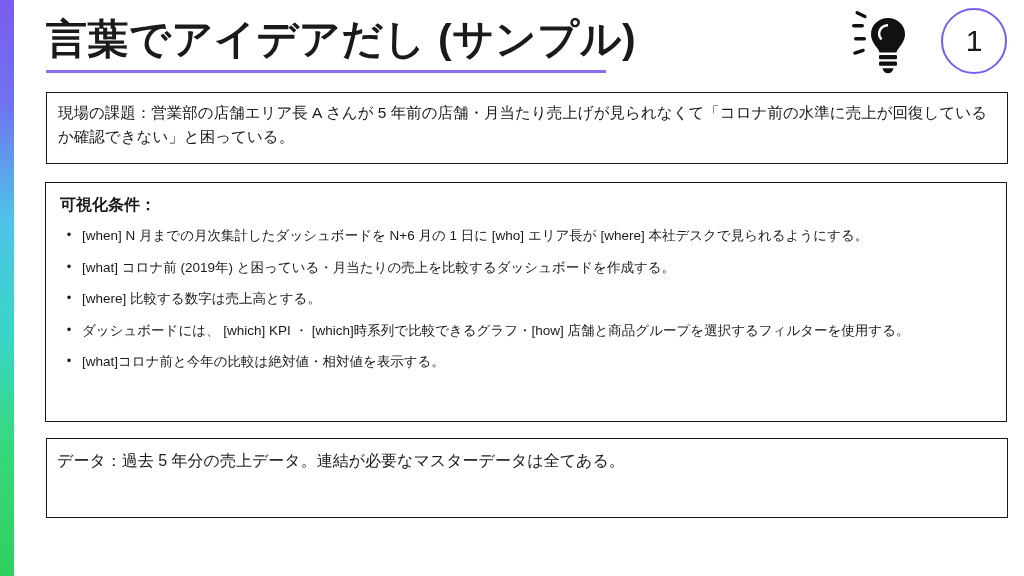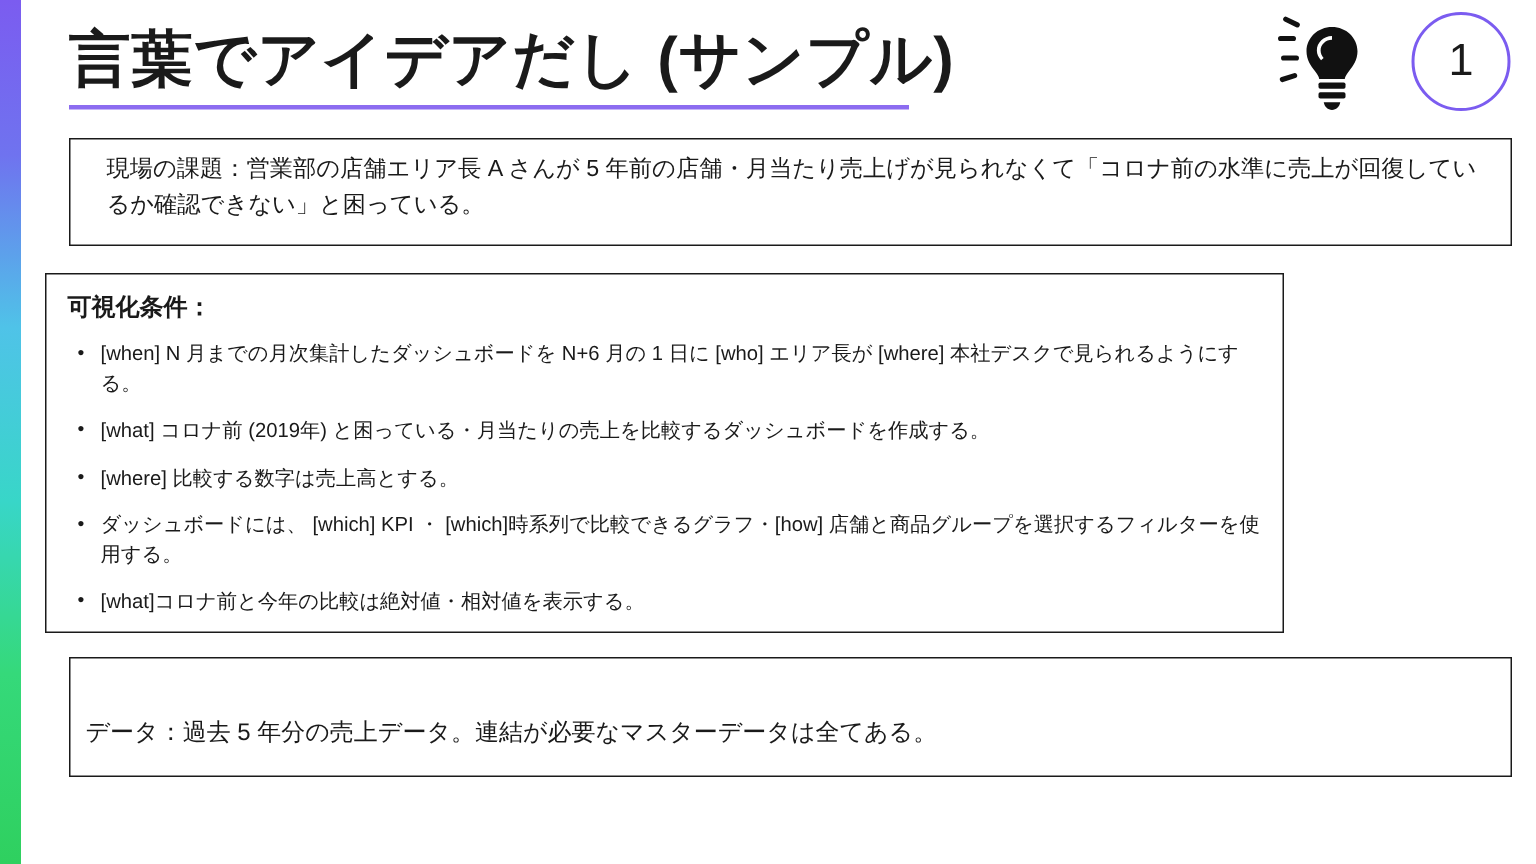--- a/index.html
+++ b/index.html
@@ -92,26 +92,26 @@
     position: absolute;
     border: 1px solid #1a1a1a;
     box-sizing: border-box;
     background: #ffffff;
   }
   .box-problem {
     left: 46px;
     top: 92px;
     width: 962px;
     height: 72px;
-    padding: 8px 10px 0 24px;
+    padding: 8px 10px 0 11px;
   }
   .box-conditions {
-    left: 30px;
+    left: 45px;
     top: 182px;
-    width: 826px;
+    width: 962px;
     height: 240px;
     padding: 10px 10px 0 10px;
   }
   .box-data {
     left: 46px;
     top: 438px;
     width: 962px;
     height: 80px;
     padding: 10px 10px 0 10px;
   }
@@ -147,21 +147,20 @@
     color: #1a1a1a;
     line-height: 1.45;
   }
   .bullet-text {
     flex: 1 1 auto;
   }
   .data-text {
     font-size: 16px;
     color: #1a1a1a;
     line-height: 1.5;
-    margin-top: 28px;
   }
 </style>
 </head>
 <body>
 
 <div class="slide">
 
   <div class="left-stripe"></div>
 
   <div class="header">

